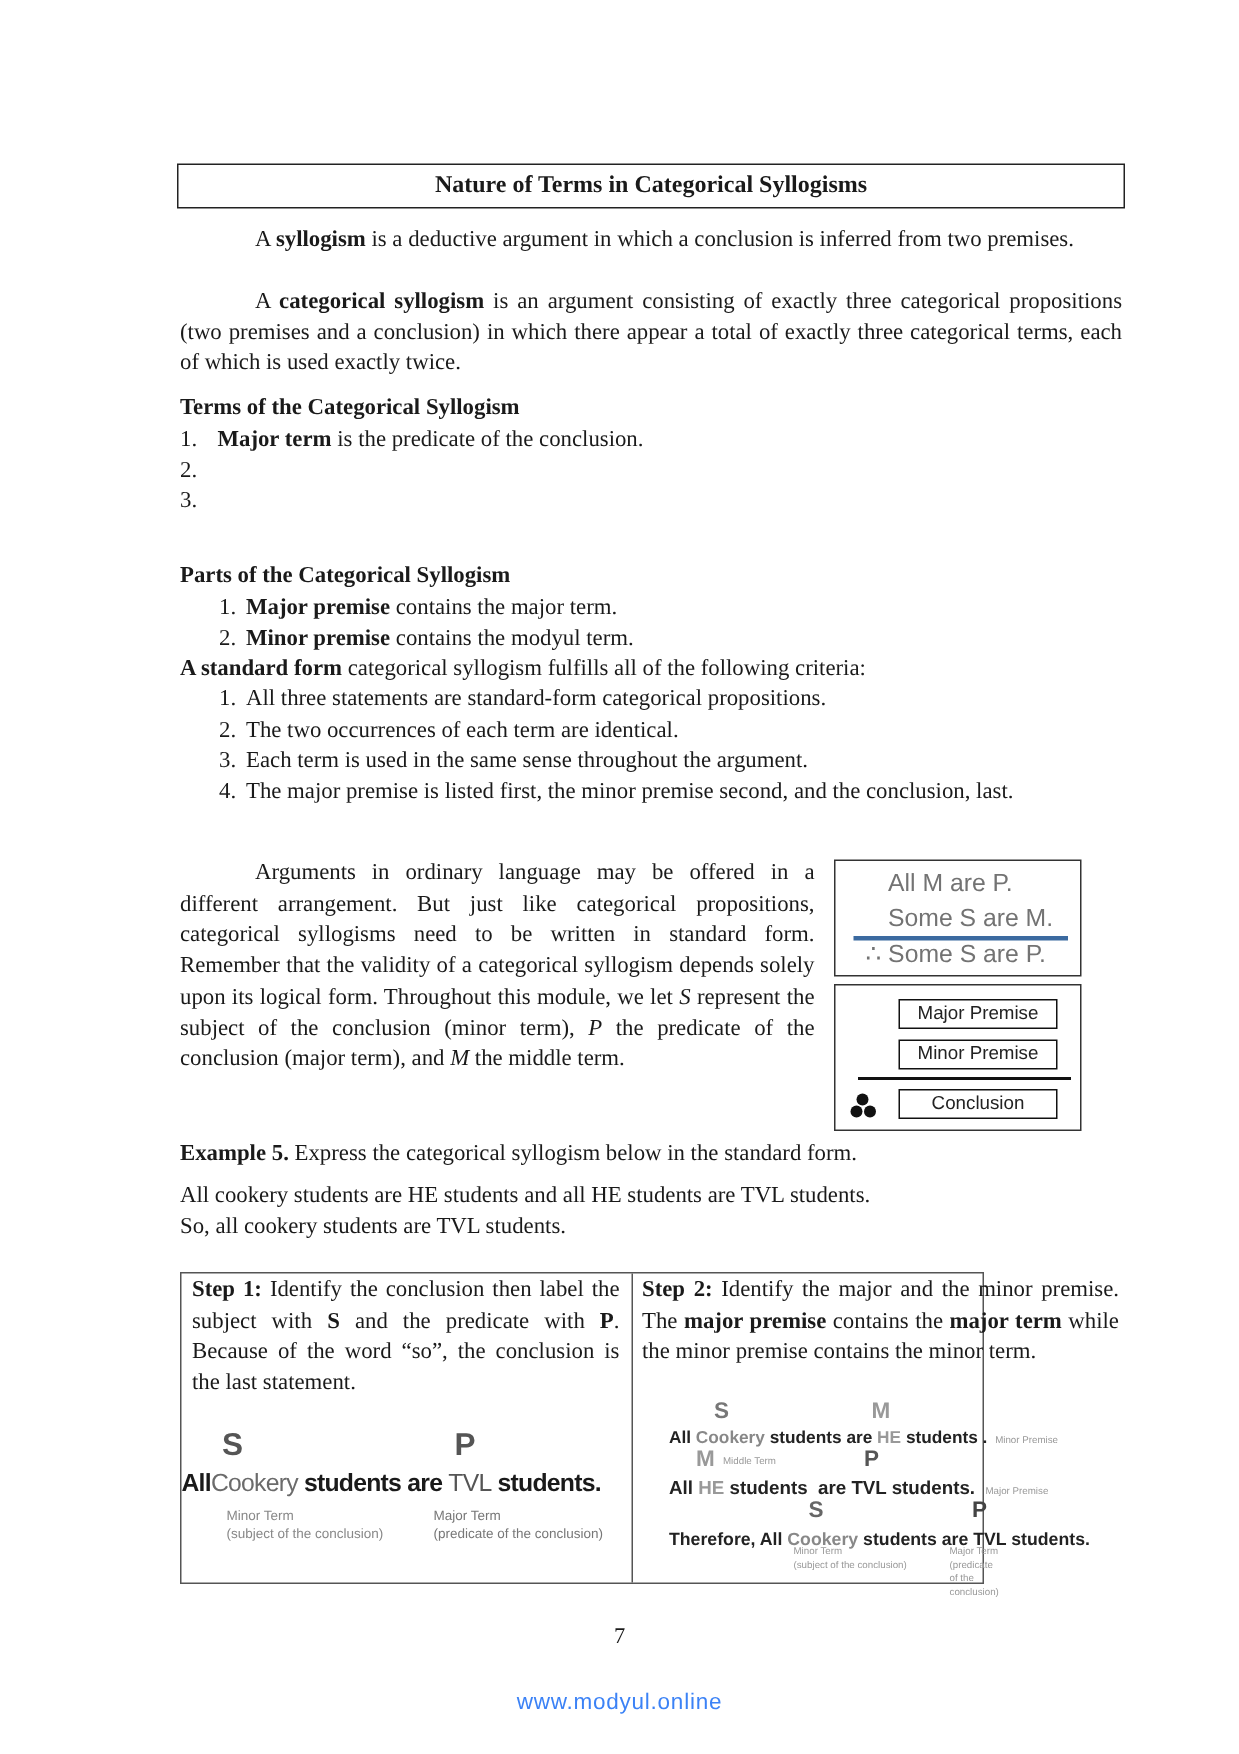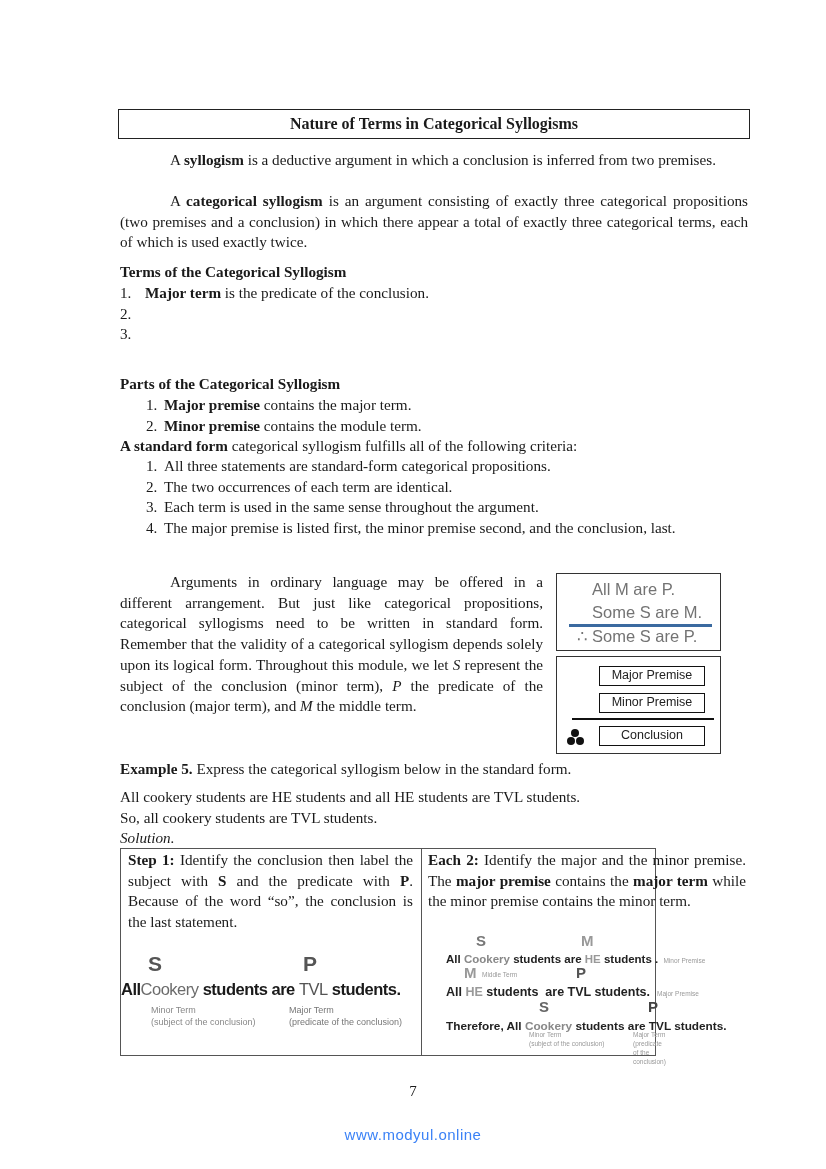--- a/index.html
+++ b/index.html
@@ -108,21 +108,21 @@
   </div>
 
   <div class="abs heading" style="left:120px; top:374px;">Parts of the Categorical Syllogism</div>
   <div class="abs ol-item2" style="left:146px; top:395px; width:600px;">
     <div class="ol-item">
       <span class="ol-num">1.</span>
       <span><b>Major premise</b><span> contains the major term.</span></span>
     </div>
     <div class="ol-item">
       <span class="ol-num">2.</span>
-      <span><b>Minor premise</b><span> contains the module term.</span></span>
+      <span><b>Minor premise</b><span> contains the modyul term.</span></span>
     </div>
   </div>
 
   <div class="abs" style="left:120px; top:436px; width:630px;">
     <b>A standard form</b><span> categorical syllogism fulfills all of the following criteria:</span>
   </div>
   <div class="abs ol-item2" style="left:146px; top:456px; width:604px;">
     <div class="ol-item">
       <span class="ol-num">1.</span>
       <span>All three statements are standard-form categorical propositions.</span>
@@ -163,21 +163,20 @@
     </div>
     <div class="pbox" style="top:69px;">Conclusion</div>
   </div>
 
   <div class="abs" style="left:120px; top:759px; width:630px;">
     <b>Example 5.</b><span> Express the categorical syllogism below in the standard form.</span>
   </div>
   <div class="abs" style="left:120px; top:787px; width:630px;">
     <div>All cookery students are HE students and all HE students are TVL students.</div>
     <div>So, all cookery students are TVL students.</div>
-    <div style="font-style:italic;">Solution.</div>
   </div>
 
   <div class="ex-table">
     <div class="ex-cell-divider"></div>
 
     <div class="cell1 para">
       <b>Step 1:</b><span> Identify the conclusion then label the subject with </span><b>S</b><span> and the predicate with </span><b>P</b><span>. Because of the word “so”, the conclusion is the last statement.</span>
     </div>
     <div class="abs bigletter" style="left:27px; top:105px; font-size:21px;">S</div>
     <div class="abs bigletter" style="left:182px; top:105px; font-size:21px;">P</div>
@@ -187,21 +186,21 @@
     <div class="abs lbl-small" style="left:30px; top:155px;">
       <div>Minor Term</div>
       <div>(subject of the conclusion)</div>
     </div>
     <div class="abs lbl-small" style="left:168px; top:155px; color:#777;">
       <div>Major Term</div>
       <div>(predicate of the conclusion)</div>
     </div>
 
     <div class="cell2 para">
-      <b>Each 2:</b><span> Identify the major and the minor premise. The </span><b>major premise</b><span> contains the </span><b>major term</b><span> while the minor premise contains the minor term.</span>
+      <b>Step 2:</b><span> Identify the major and the minor premise. The </span><b>major premise</b><span> contains the </span><b>major term</b><span> while the minor premise contains the minor term.</span>
     </div>
 
     <div class="abs bigletter" style="left:355px; top:82px; font-size:15px; color:#777;">S</div>
     <div class="abs bigletter" style="left:460px; top:82px; font-size:15px; color:#999;">M</div>
     <div class="abs sans" style="left:325px; top:100px; font-size:11.5px; font-weight:bold; white-space:nowrap; color:#222;">
       <span>All</span> <span style="color:#888;">Cookery</span> <span>students are</span> <span style="color:#999;">HE</span> <span>students .</span>
       <span class="lbl-tiny" style="font-weight:normal; margin-left:2px;">Minor Premise</span>
     </div>
 
     <div class="abs bigletter" style="left:343px; top:114px; font-size:15px; color:#999;">M</div>

